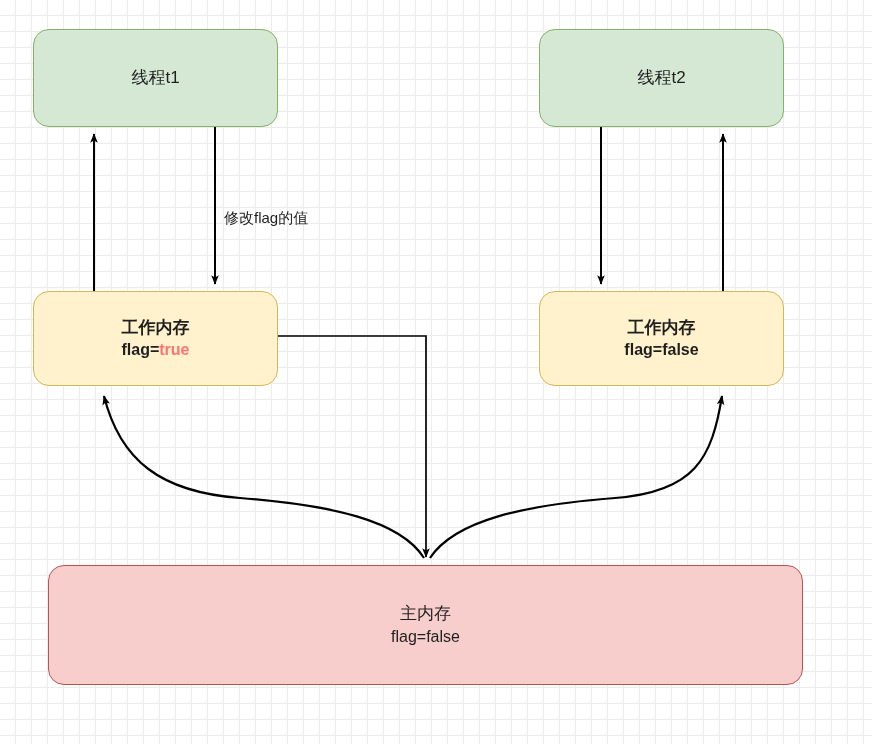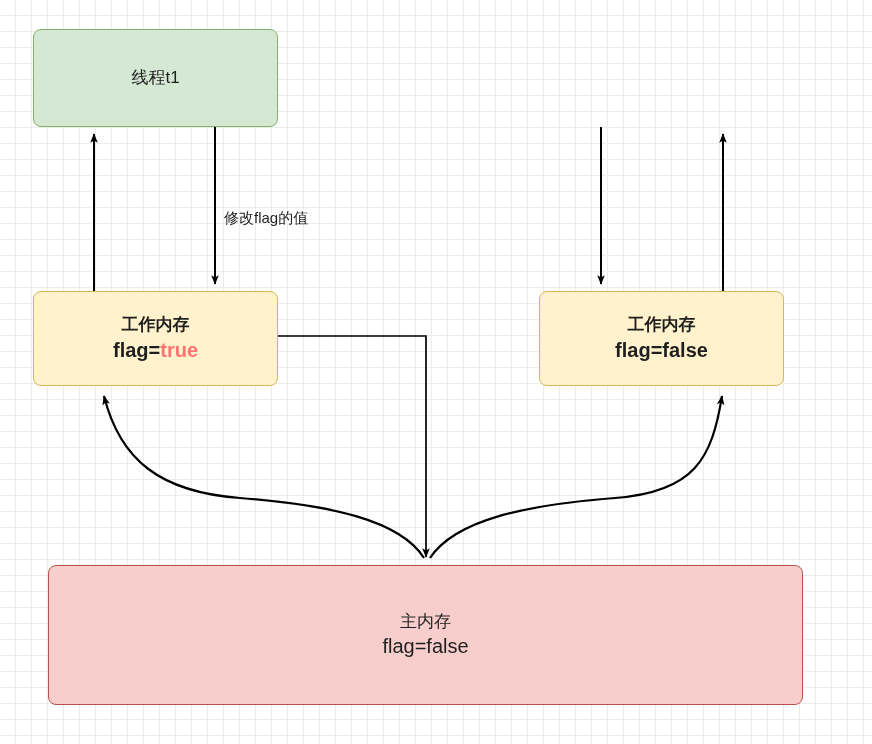--- a/index.html
+++ b/index.html
@@ -17,30 +17,30 @@
       linear-gradient(to right, #ececec 1px, transparent 1px),
       linear-gradient(to bottom, #ececec 1px, transparent 1px),
       linear-gradient(to right, #dcdcdc 1px, transparent 1px),
       linear-gradient(to bottom, #dcdcdc 1px, transparent 1px);
     background-size:16px 16px,16px 16px,80px 80px,80px 80px;
     background-position:-1px -1px,-1px -1px,-1px -1px,-1px -1px;
   }
   .node{
     position:absolute;
     box-sizing:border-box;
-    border-radius:8px;
+    border-radius:16px;
     display:flex;
     flex-direction:column;
     align-items:center;
     justify-content:center;
     text-align:center;
     line-height:1.32;
   }
   .node .title{font-size:17px;color:#1f1f1f;}
-  .node .sub{font-size:20px;color:#1f1f1f;}
+  .node .sub{font-size:16px;color:#1f1f1f;}
   .node .sub .val-true{color:#ff7373;}
 
   .thread{background:#d5e8d4;border:1.6px solid #82b366;}
   .work{background:#fff2cc;border:1.6px solid #d6b656;font-weight:bold;}
   .main{background:#f8cecc;border:1.6px solid #b85450;}
 
   #edges{position:absolute;left:0;top:0;width:872px;height:744px;pointer-events:none;}
 
   .edge-label{
     position:absolute;
@@ -74,31 +74,34 @@
 
     <path d="M424,558 C400,520 330,505 240,498 C160,492 120,460 104,396" fill="none" stroke="#000000" stroke-width="2.2" marker-end="url(#arrow)"></path>
 
     <path d="M430,558 C455,520 525,505 615,498 C695,492 712,458 722,396" fill="none" stroke="#000000" stroke-width="2.2" marker-end="url(#arrow)"></path>
   </svg>
 
   <div class="node thread" style="left:33px;top:29px;width:245px;height:98px;">
     <div class="title">线程t1</div>
   </div>
 
+  <div class="node thread" style="left:539px;top:29px;width:245px;height:98px;">
+    <div class="title">线程t2</div>
+  </div>
 
   <div class="node work" style="left:33px;top:291px;width:245px;height:95px;">
     <div class="title">工作内存</div>
     <div class="sub"><span>flag=</span><span class="val-true">true</span></div>
   </div>
 
   <div class="node work" style="left:539px;top:291px;width:245px;height:95px;">
     <div class="title">工作内存</div>
     <div class="sub"><span>flag=</span><span>false</span></div>
   </div>
 
-  <div class="node main" style="left:48px;top:565px;width:755px;height:140px;">
+  <div class="node main" style="left:48px;top:565px;width:755px;height:120px;">
     <div class="title">主内存</div>
     <div class="sub"><span>flag=</span><span>false</span></div>
   </div>
 
   <div class="edge-label" style="left:224px;top:209px;">修改flag的值</div>
 
 </div>
 
 </body></html>

